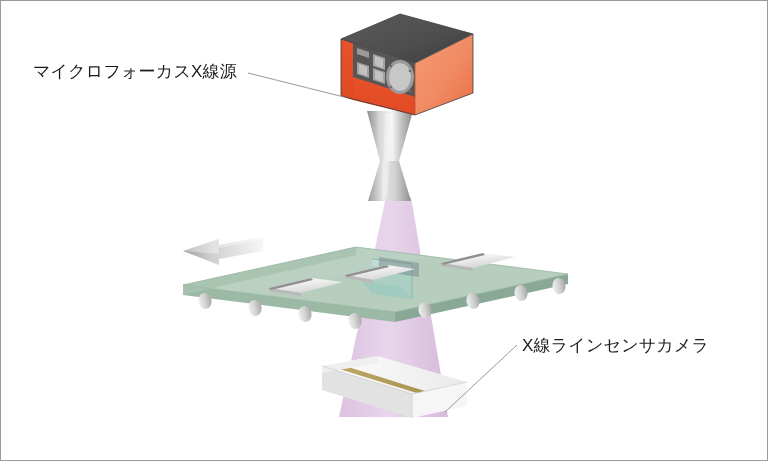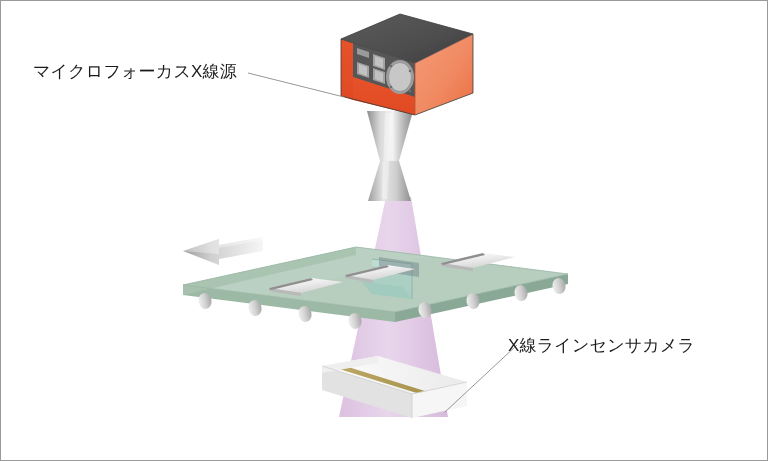--- a/index.html
+++ b/index.html
@@ -32,21 +32,21 @@
     line-height: 20px;
     color: #1a1a1a;
     white-space: nowrap;
     letter-spacing: 0.2px;
   }
   #label-source {
     left: 32px;
     top: 61px;
   }
   #label-camera {
-    left: 507px;
+    left: 521px;
     top: 335px;
   }
 </style>
 </head>
 <body>
 
 <div id="canvas">
 
   <svg id="scene" viewBox="0 0 768 461">
     <defs>

